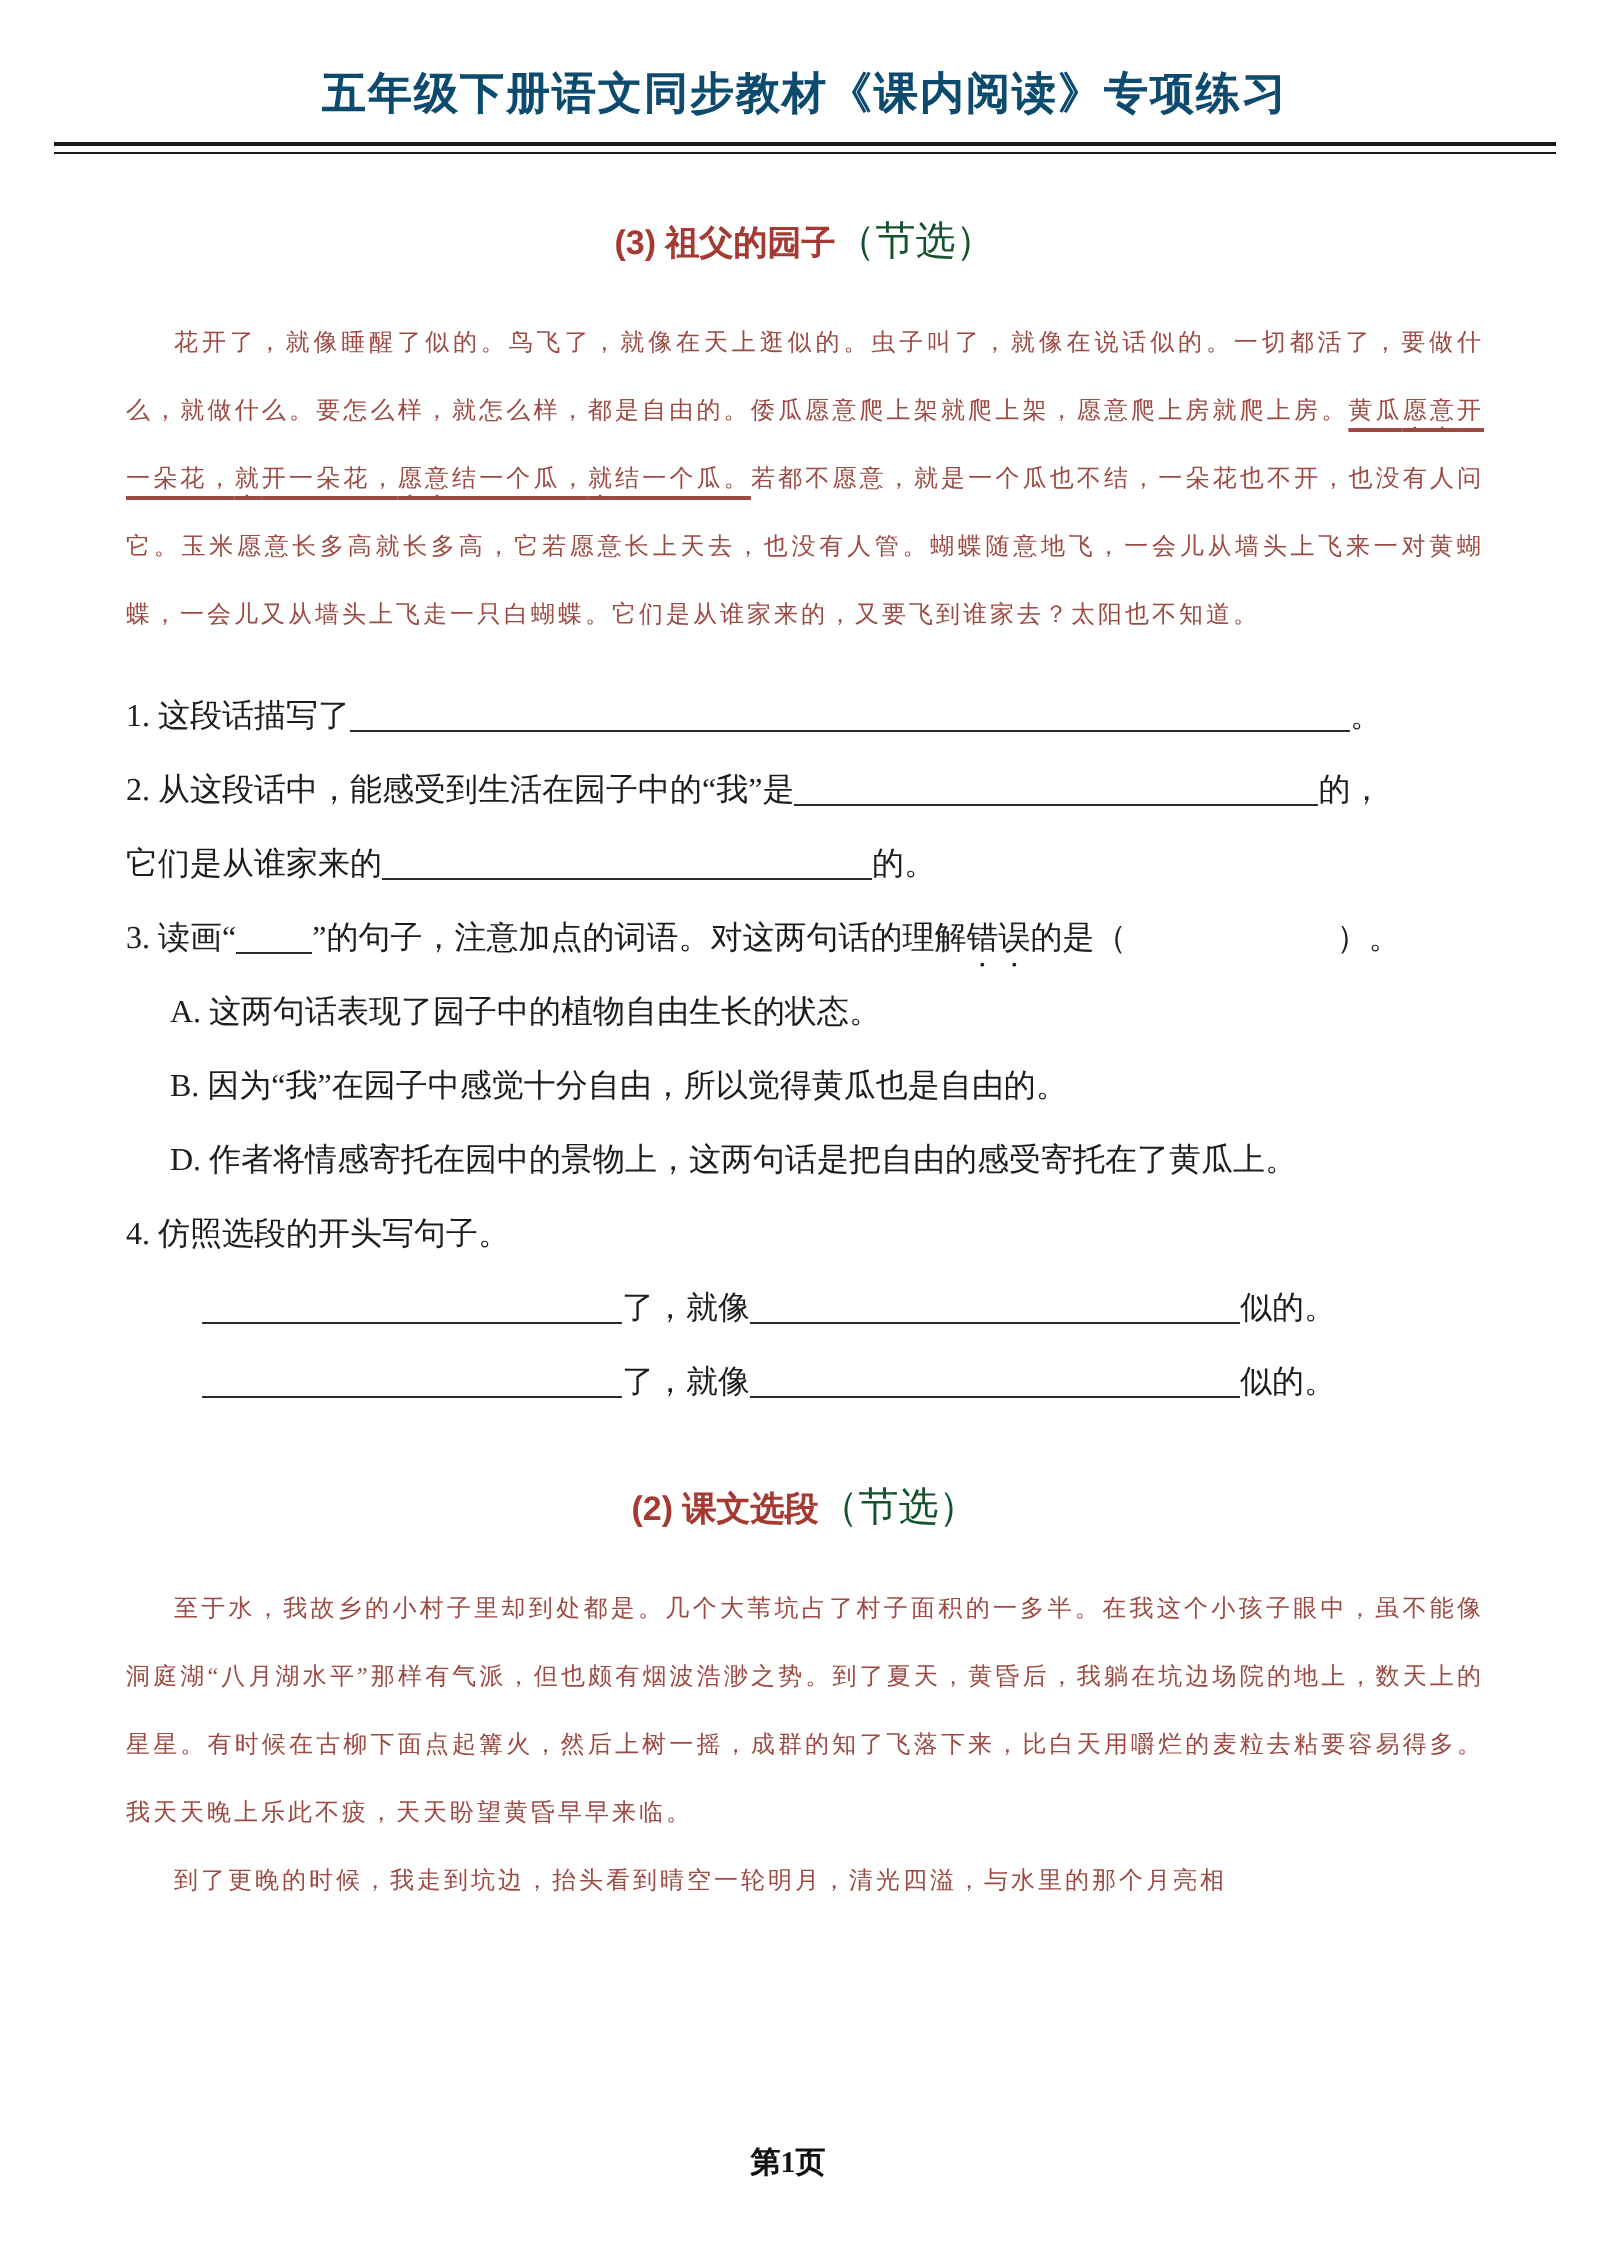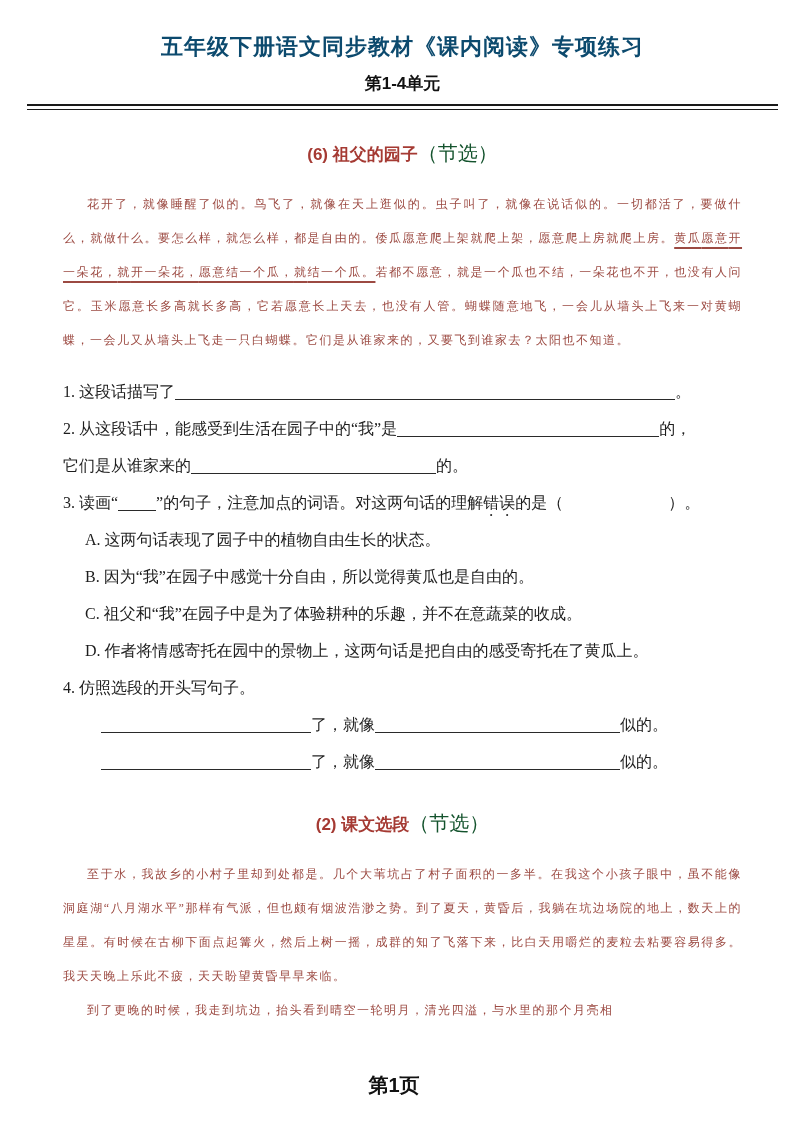--- a/index.html
+++ b/index.html
@@ -45,49 +45,47 @@
   .q-row{white-space:nowrap;}
   .blank{
     display:inline-block;border-bottom:1.3px solid #2a2a2a;
     height:0.95em;margin-bottom:-3px;
   }
   .gap{display:inline-block;}
   .option-row{padding-left:22px;white-space:nowrap;}
   .fill-line{padding-left:38px;white-space:nowrap;}
   .footer{
     position:absolute;top:1072px;left:0;right:17px;text-align:center;
-    font-size:20px;font-weight:bold;color:#111111;
-    font-family:Liberation Sans, sans-serif;
+    font-size:15px;font-weight:bold;color:#111111;
+    font-family:Liberation Serif, serif;
   }
 </style>
 </head>
 <body>
 
 <div class="page">
 
   <div class="doc-title">五年级下册语文同步教材《课内阅读》专项练习</div>
-  <div class="doc-subtitle">第1-4单元</div>
   <div class="rule"></div>
 
   <div class="section-heading">
-    <span class="h-main">(6) 祖父的园子</span><span class="h-note">（节选）</span>
+    <span class="h-main">(3) 祖父的园子</span><span class="h-note">（节选）</span>
   </div>
 
   <div class="passage">
     <p><span>花开了，就像睡醒了似的。鸟飞了，就像在天上逛似的。虫子叫了，就像在说话似的。一切都活了，要做什么，就做什么。要怎么样，就怎么样，都是自由的。倭瓜愿意爬上架就爬上架，愿意爬上房就爬上房。</span><span class="u">黄瓜</span><span class="u ed">愿意</span><span class="u">开一朵花，</span><span class="u ed">就</span><span class="u">开一朵花，</span><span class="u ed">愿意</span><span class="u">结一个瓜，</span><span class="u ed">就</span><span class="u">结一个瓜。</span><span>若都不愿意，就是一个瓜也不结，一朵花也不开，也没有人问它。玉米愿意长多高就长多高，它若愿意长上天去，也没有人管。蝴蝶随意地飞，一会儿从墙头上飞来一对黄蝴蝶，一会儿又从墙头上飞走一只白蝴蝶。它们是从谁家来的，又要飞到谁家去？太阳也不知道。</span></p>
   </div>
 
   <div class="questions">
     <div class="q-row"><span>1. 这段话描写了</span><span class="blank" style="width: 500px;"></span><span>。</span></div>
     <div class="q-row"><span>2. 从这段话中，能感受到生活在园子中的“我”是</span><span class="blank" style="width: 262px;"></span><span>的，</span></div>
     <div class="q-row"><span>它们是从谁家来的</span><span class="blank" style="width: 245px;"></span><span>的。</span></div>
     <div class="q-row"><span>3. 读画“</span><span class="blank" style="width: 38px;"></span><span>”的句子，注意加点的词语。对这两句话的理解</span><span class="ed">错误</span><span>的是（</span><span class="gap" style="width: 105px;"></span><span>）。</span></div>
     <div class="option-row">A. 这两句话表现了园子中的植物自由生长的状态。</div>
     <div class="option-row">B. 因为“我”在园子中感觉十分自由，所以觉得黄瓜也是自由的。</div>
-    <div class="option-row">C. 祖父和“我”在园子中是为了体验耕种的乐趣，并不在意蔬菜的收成。</div>
     <div class="option-row">D. 作者将情感寄托在园中的景物上，这两句话是把自由的感受寄托在了黄瓜上。</div>
     <div class="q-row">4. 仿照选段的开头写句子。</div>
     <div class="fill-line"><span class="blank" style="width: 210px;"></span><span>了，就像</span><span class="blank" style="width: 245px;"></span><span>似的。</span></div>
     <div class="fill-line"><span class="blank" style="width: 210px;"></span><span>了，就像</span><span class="blank" style="width: 245px;"></span><span>似的。</span></div>
   </div>
 
   <div class="section-heading">
     <span class="h-main">(2) 课文选段</span><span class="h-note">（节选）</span>
   </div>
 

